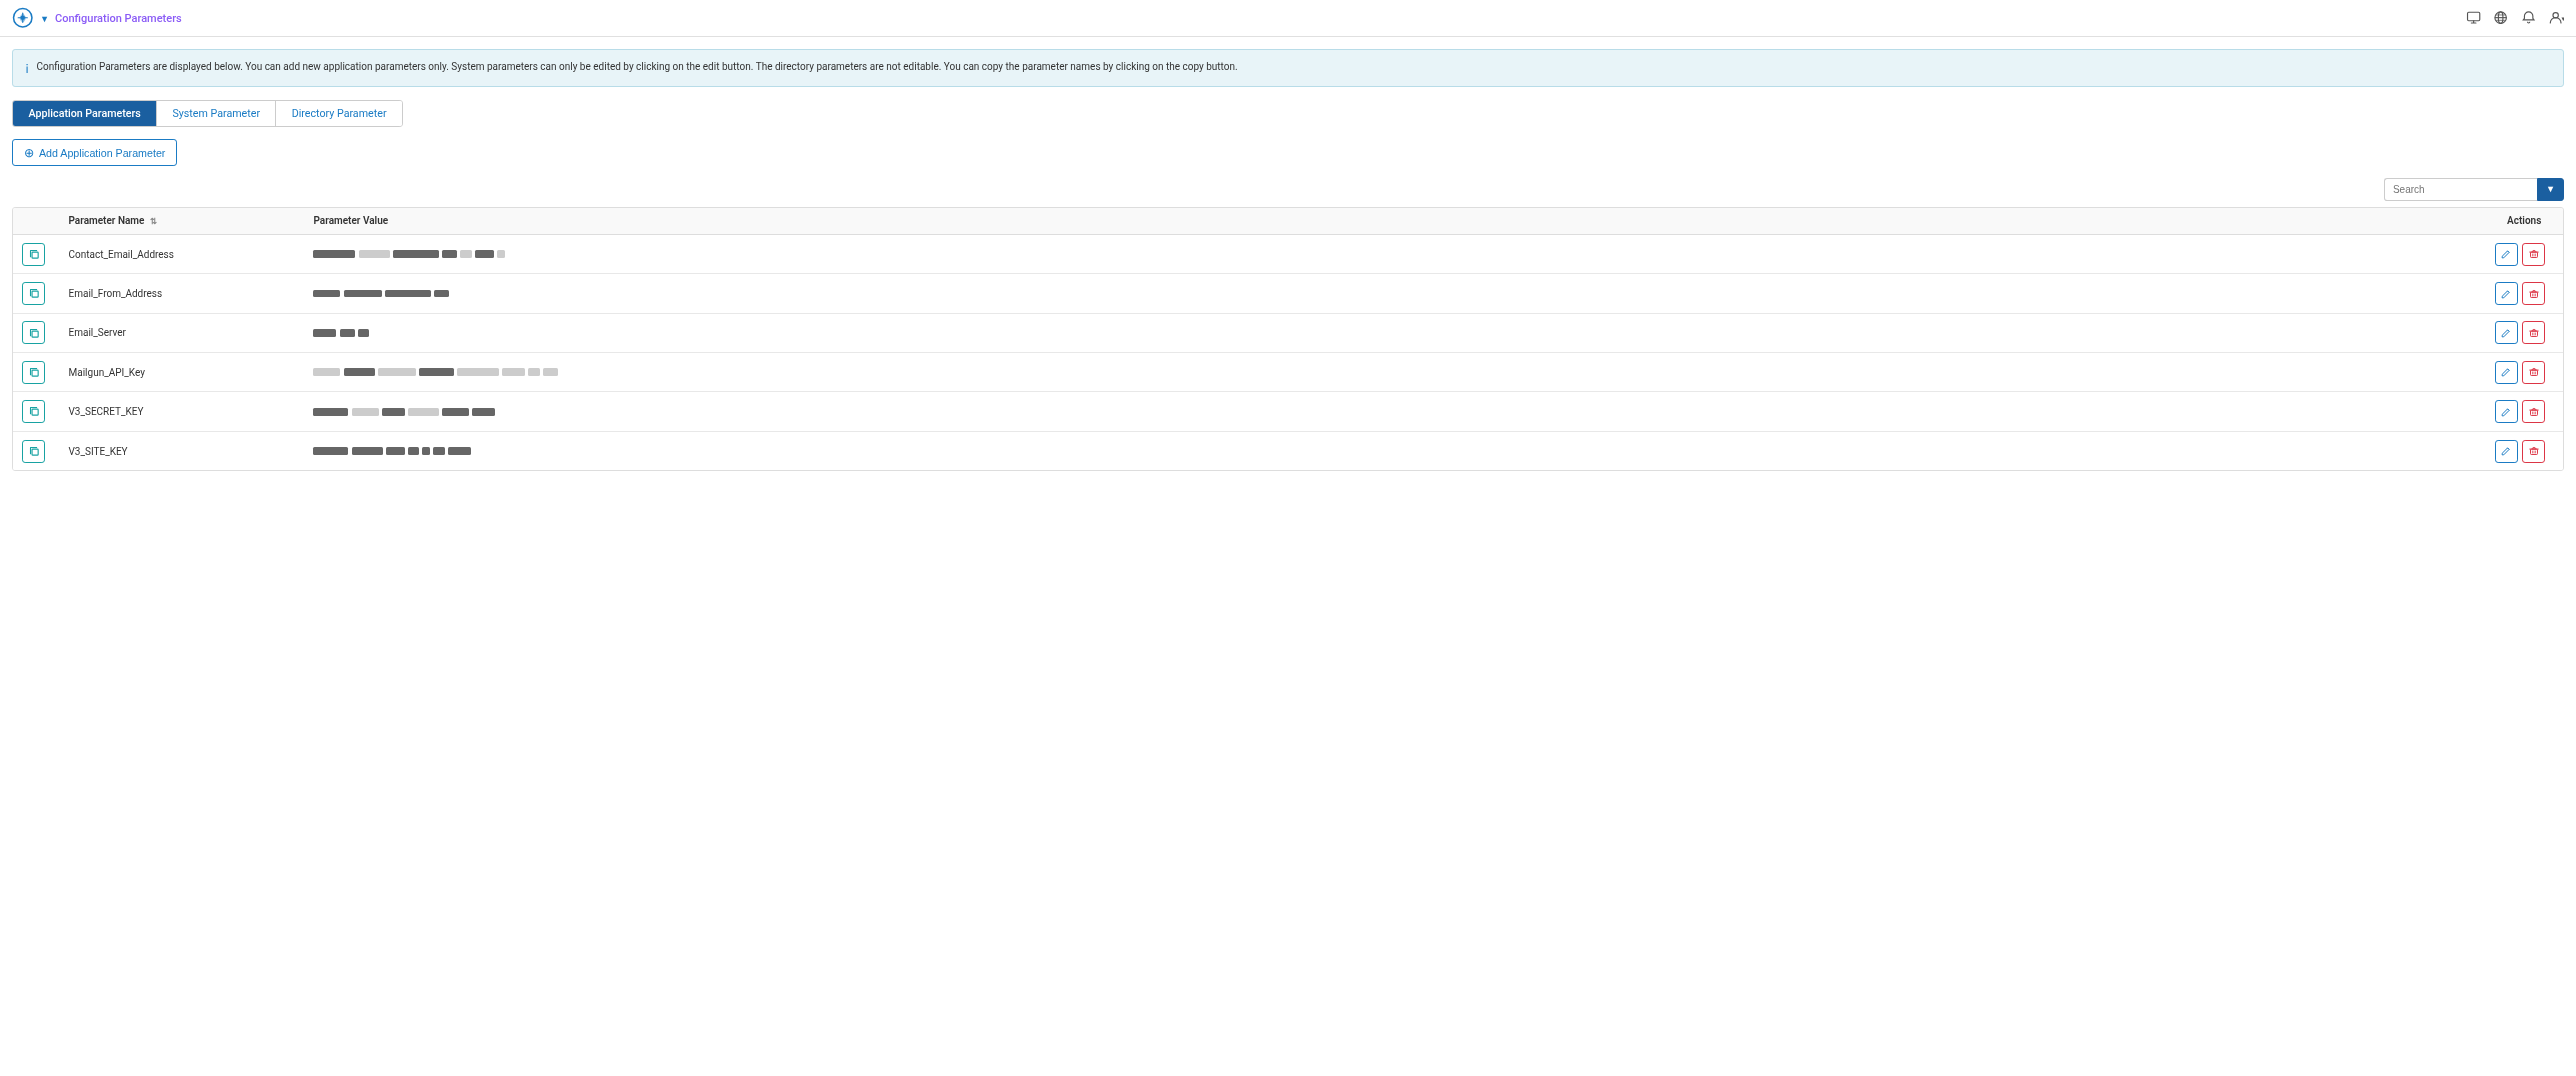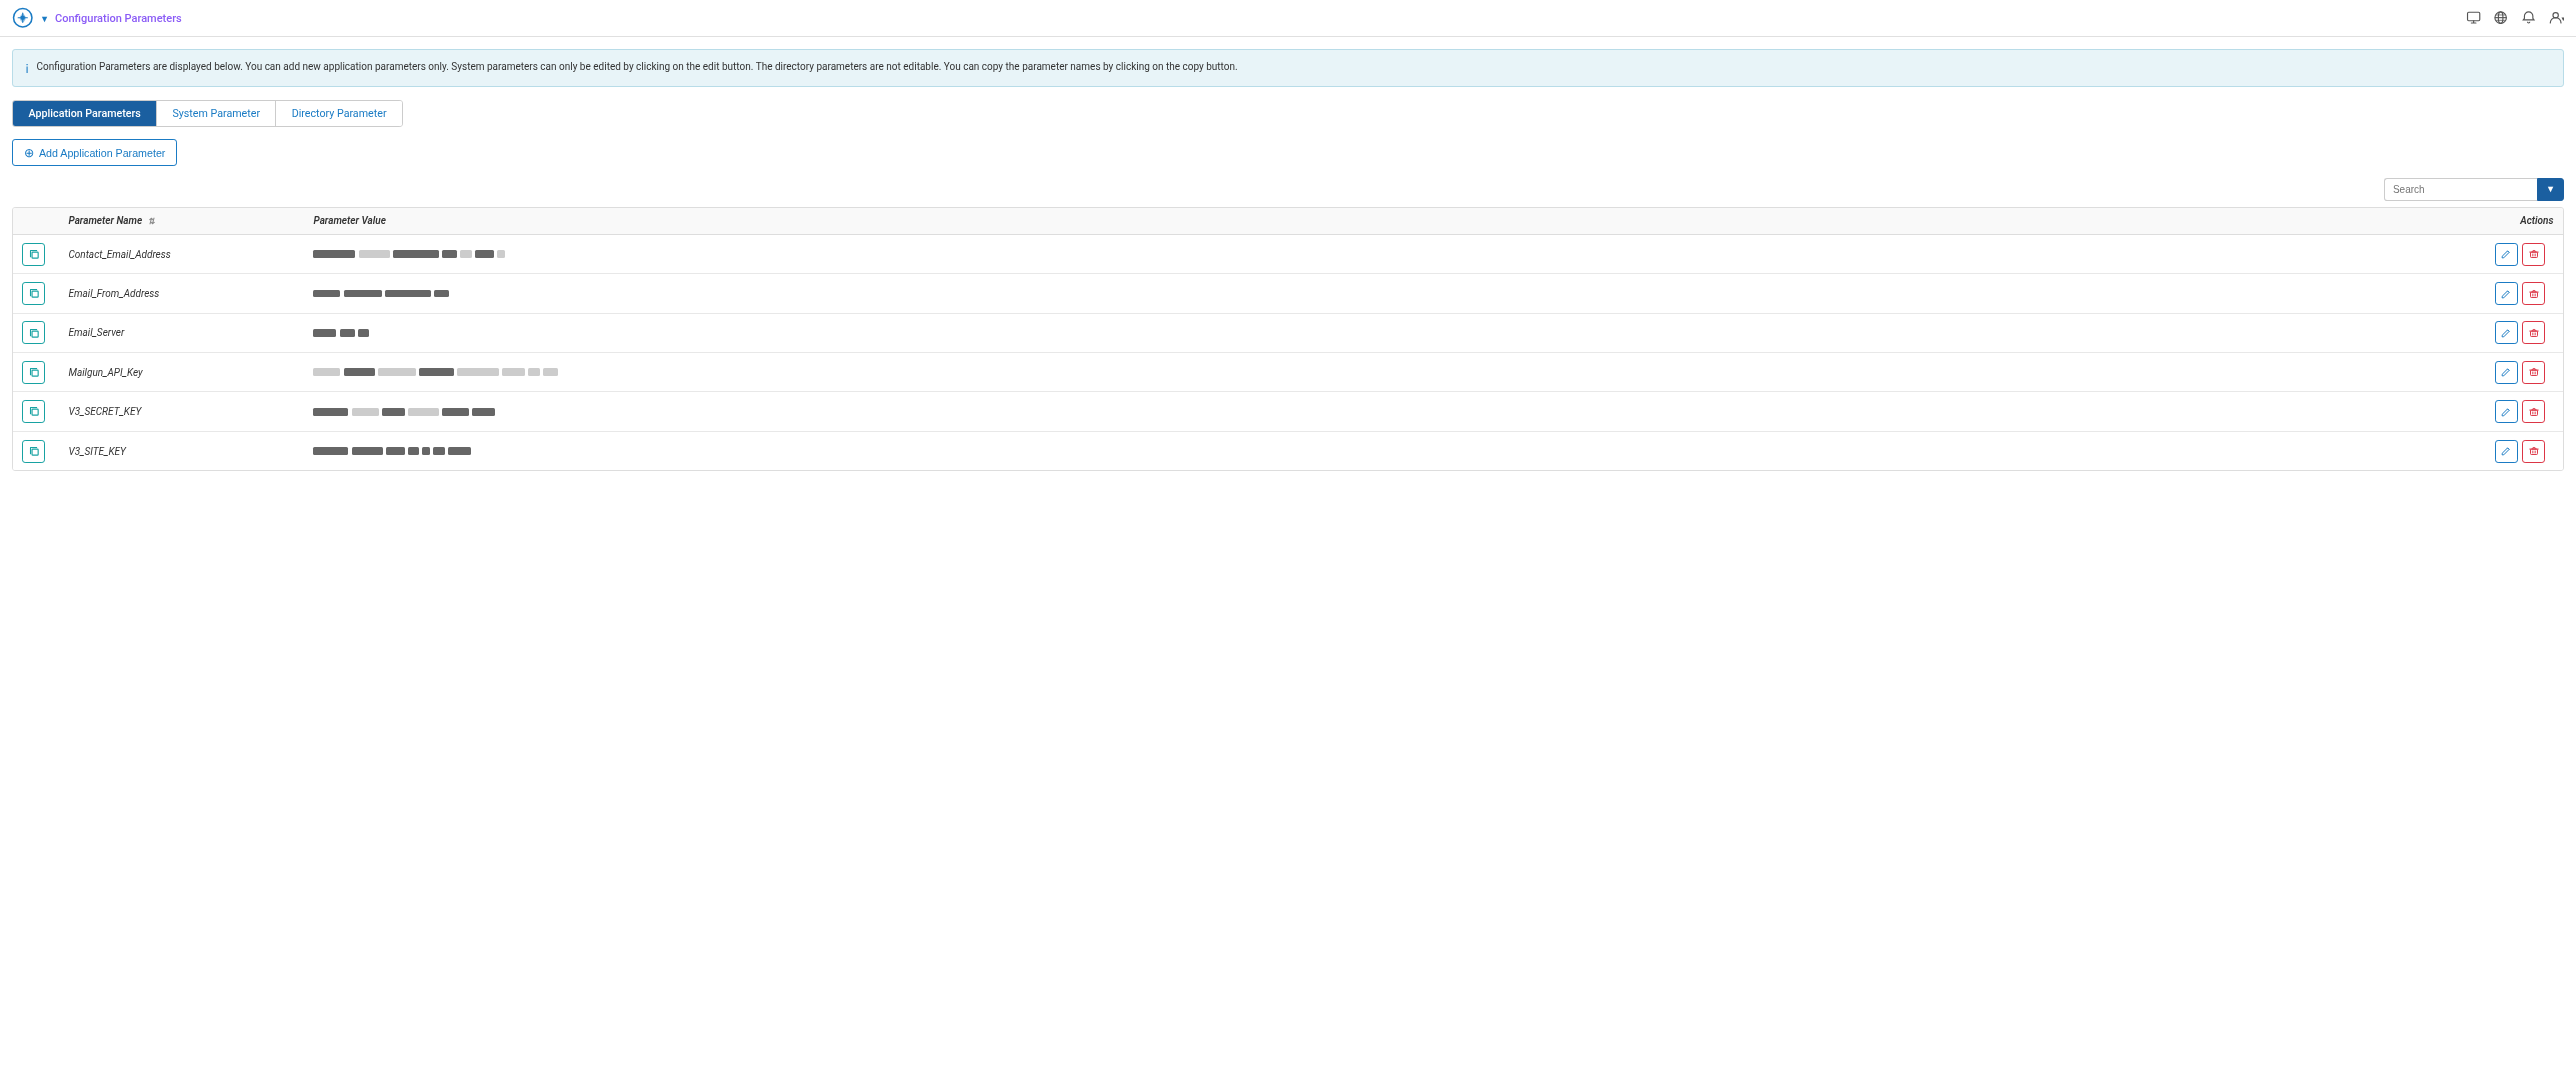--- a/index.html
+++ b/index.html
@@ -163,37 +163,36 @@
     
     .table-container {
       border: 0.8px solid #ddd;
       border-radius: 3.1px;
       overflow: hidden;
       margin-bottom: 9.2px;
     }
     table {
       width: 100%;
       border-collapse: collapse;
-      font-style: italic;
     }
     thead tr {
       background: #f9f9f9;
       border-bottom: 1.5px solid #ddd;
     }
     th {
       text-align: left;
       padding: 7.7px 9.2px;
       font-weight: 600;
       font-size: 10px;
       color: #333;
     }
     th.col-icon { width: 46px; }
     th.col-name { width: 245px; }
     th.col-value { }
-    th.col-actions { width: 77px; text-align: right; }
+    th.col-actions { width: 77px; text-align: center; }
 
     tbody tr {
       border-bottom: 0.8px solid #e8e8e8;
       background: #fff;
     }
     tbody tr:last-child {
       border-bottom: none;
     }
     td {
       padding: 7.7px 9.2px;

